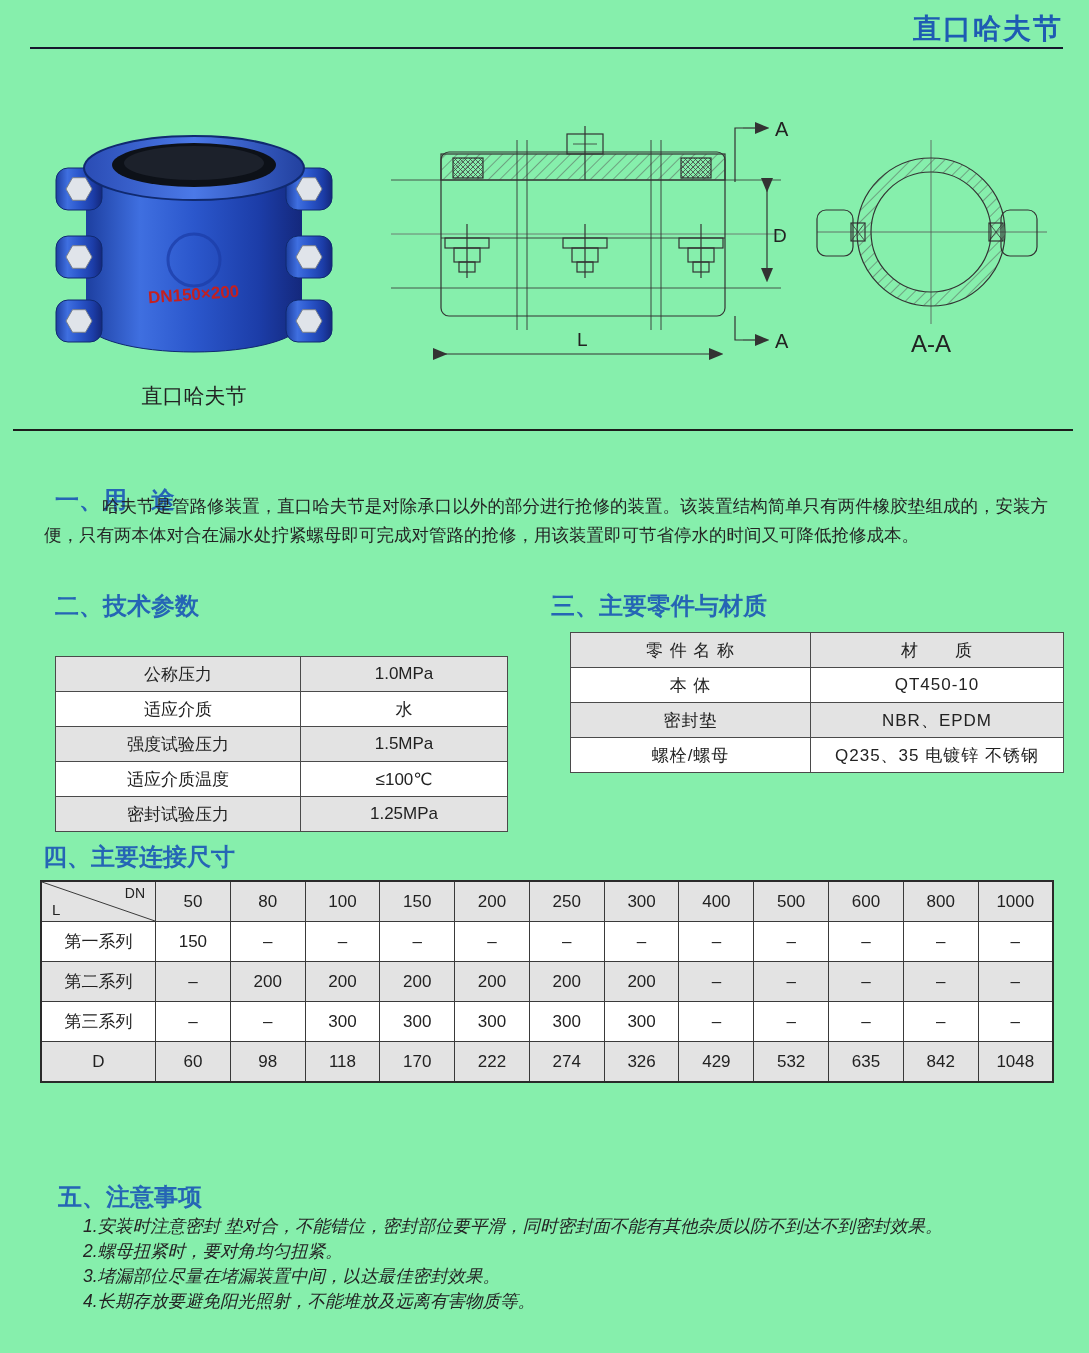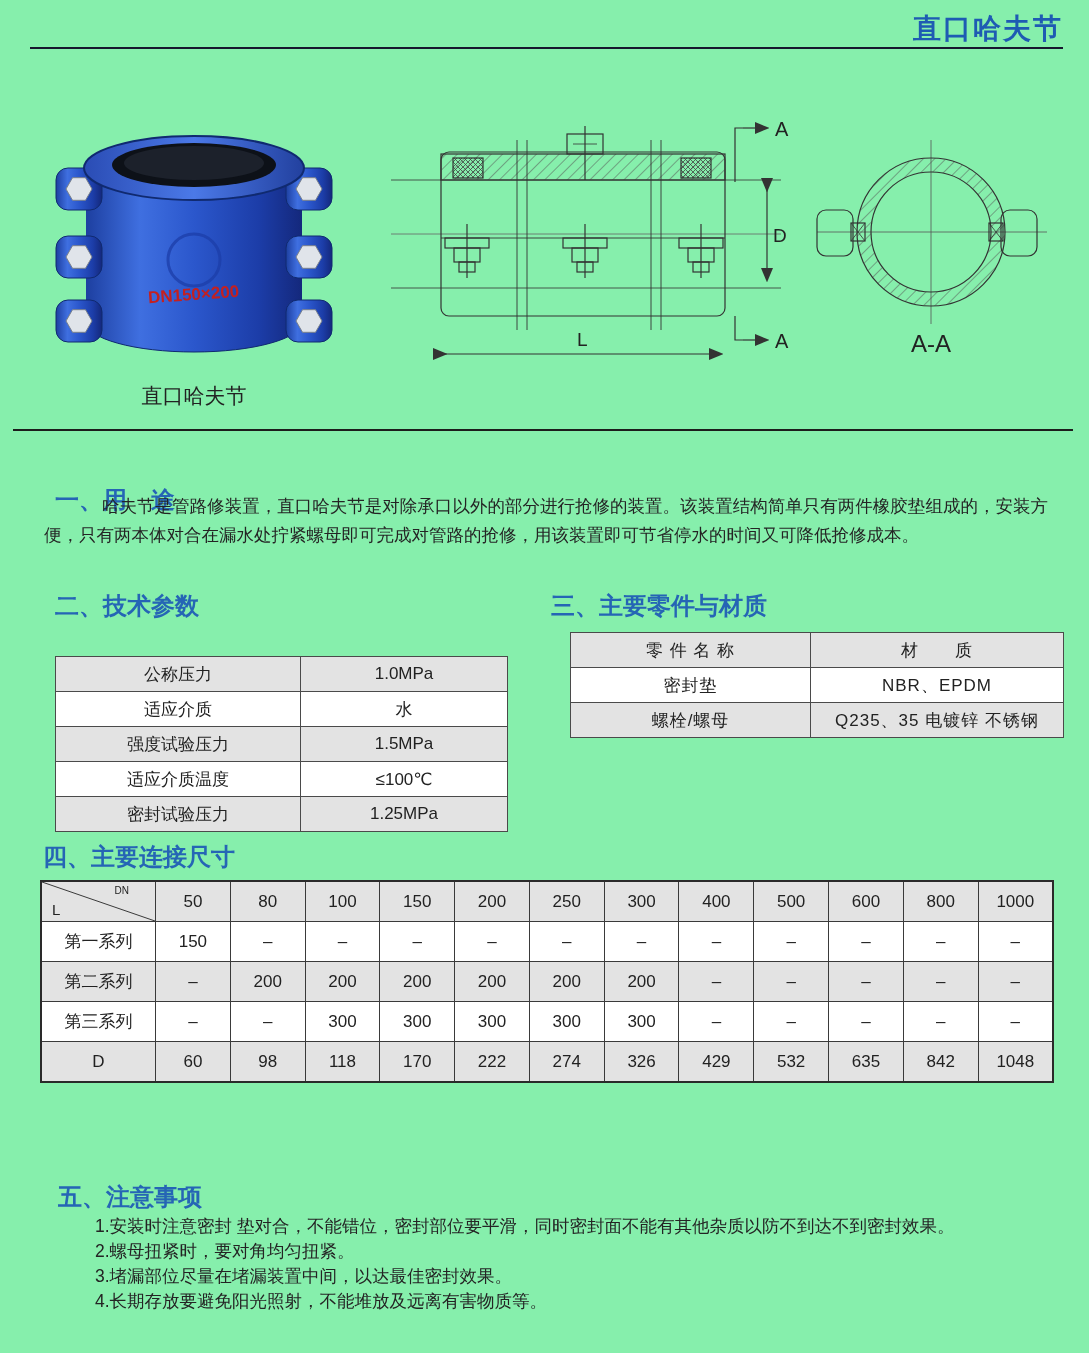--- a/index.html
+++ b/index.html
@@ -41,24 +41,24 @@
 
   .mat-table{position:absolute;left:570px;top:632px;width:493px;font-size:17px;}
   .mat-table td{height:32px;letter-spacing:1px;}
 
   .dims-table{position:absolute;left:40px;top:880px;width:1014px;font-size:17px;
               border:2px solid #2a2a2a;}
   .dims-table td{height:37px;border:1px solid #3a3a3a;}
 
   .corner{position:relative;padding:0;}
   .corner svg{position:absolute;left:0;top:0;width:100%;height:100%;}
-  .corner .dn{position:absolute;top:3px;right:26px;font-size:10px;}
+  .corner .dn{position:absolute;top:3px;right:10px;font-size:14px;}
   .corner .l{position:absolute;bottom:3px;left:10px;font-size:15px;}
 
-  .notes{position:absolute;left:95px;top:1214px;font-size:17.5px;color:#242424;}
+  .notes{position:absolute;left:83px;top:1214px;font-size:17.5px;color:#242424;font-style:italic;}
   .notes div{line-height:25px;height:25px;}
 
   text{font-family:"Liberation Sans","DejaVu Sans",sans-serif;}
 </style>
 </head>
 <body>
 
 <div class="page">
 
   <div class="doc-title">直口哈夫节</div>
@@ -227,20 +227,24 @@
     <colgroup>
         <col style="width:240px">
         <col style="width:253px">
       </colgroup>
     <tbody id="mat-body">
         <tr>
           <td>零 件 名 称</td>
           <td>材　　质</td>
         </tr>
         <tr>
+          <td>本 体</td>
+          <td>QT450-10</td>
+        </tr>
+        <tr>
           <td>密封垫</td>
           <td>NBR、EPDM</td>
         </tr>
         <tr>
           <td>螺栓/螺母</td>
           <td>Q235、35 电镀锌 不锈钢</td>
         </tr>
       </tbody>
   </table>
 

